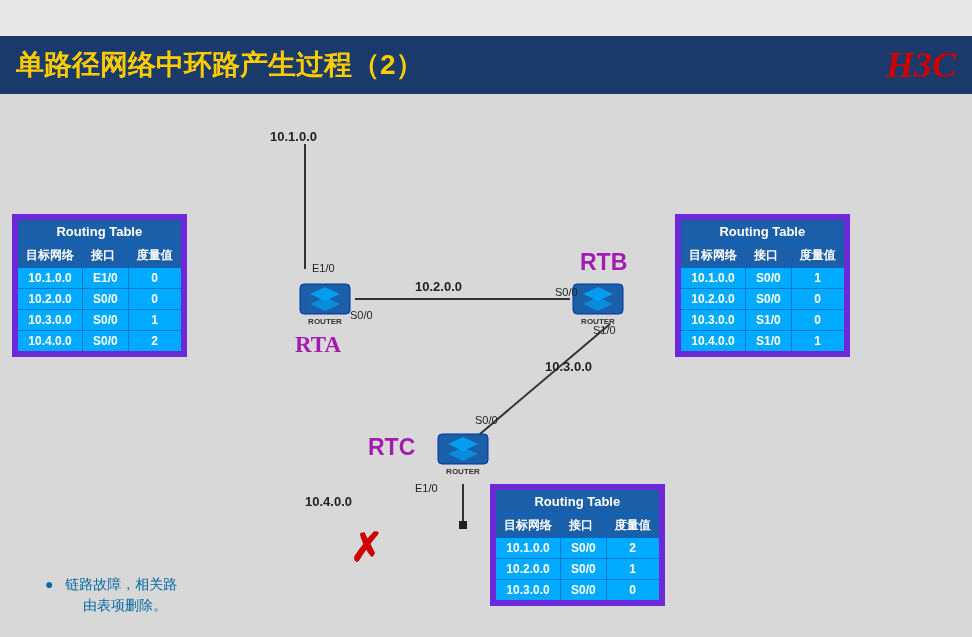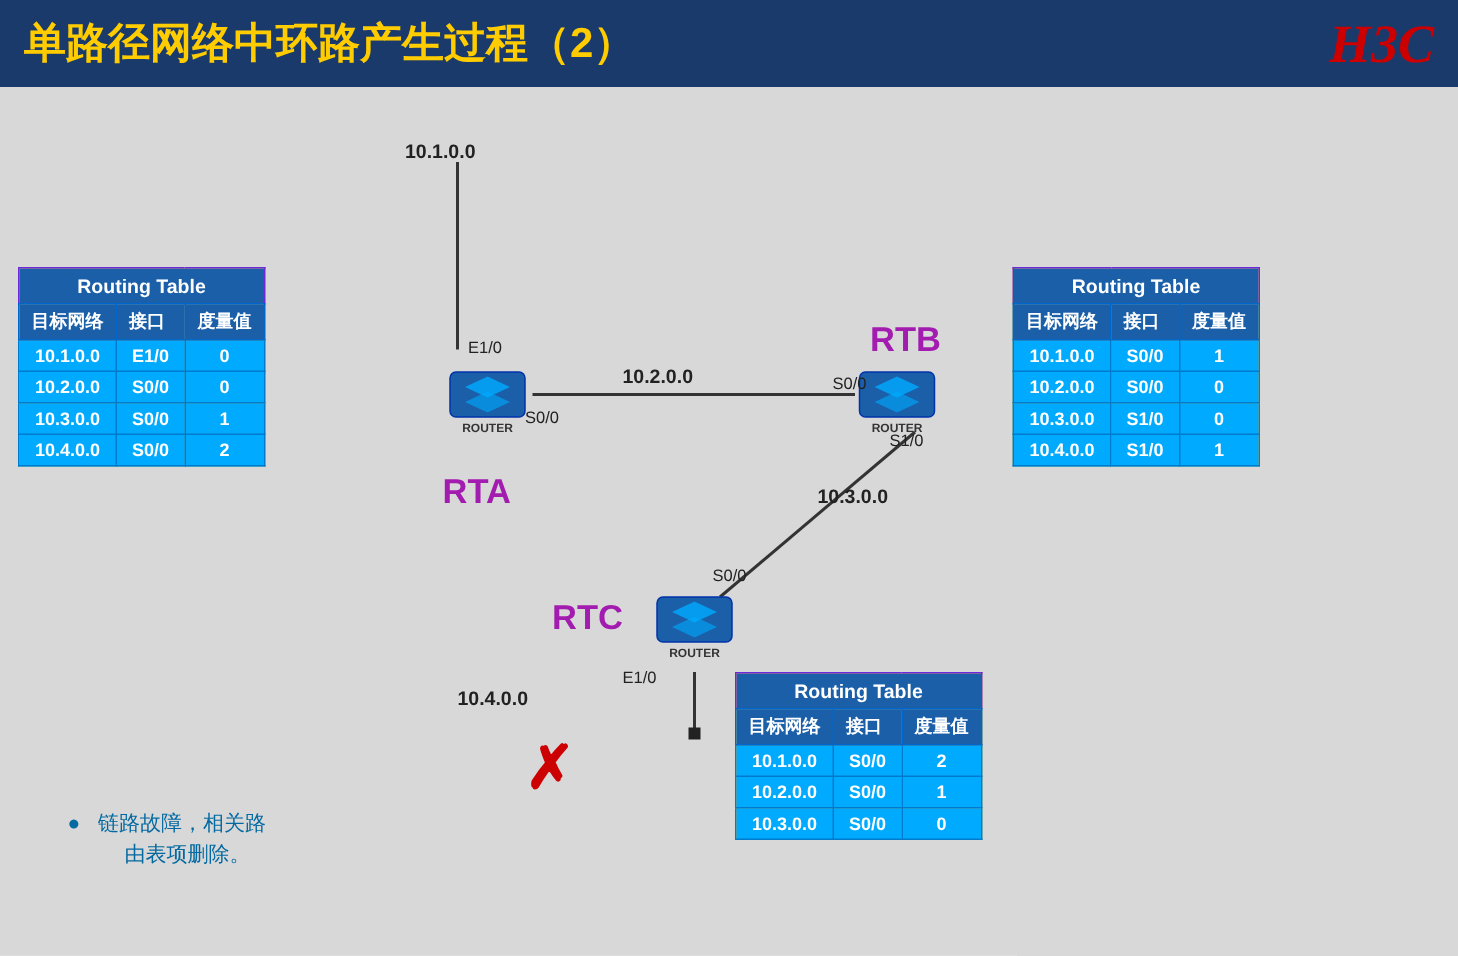--- a/index.html
+++ b/index.html
@@ -13,20 +13,21 @@
     }
 
     
     .header {
       background: #1a3a6b;
       padding: 8px 16px;
       display: flex;
       justify-content: space-between;
       align-items: center;
       height: 58px;
+      margin-top: 36px;
     }
     .header-title {
       color: #ffcc00;
       font-size: 28px;
       font-weight: bold;
     }
     .header-logo {
       color: #cc0000;
       font-size: 36px;
       font-weight: bold;
@@ -39,22 +40,22 @@
       background: #d8d8d8;
       width: 972px;
       height: 579px;
       position: relative;
     }
 
     
     .routing-table {
       position: absolute;
       border-collapse: collapse;
-      background: #fde047;
-      border: 1px solid #6d28d9;
+      background: #0ea5e9;
+      border: 6px solid #6d28d9;
       padding-left: 13px;
     }
     .routing-table .table-title {
       background: #1a5fa8;
       color: white;
       text-align: center;
       font-weight: bold;
       font-size: 13px;
       padding: 4px 8px;
     }
@@ -187,21 +188,21 @@
       <polygon points="15,35 30,28 45,35 30,42" fill="#00aaff" opacity="0.6"></polygon>
       <text x="30" y="55" text-anchor="middle" font-size="8" fill="#333" font-weight="bold">ROUTER</text>
     </svg>
   </div>
 
   <div class="net-label" style="left:270px; top:35px;">10.1.0.0</div>
   <div class="net-label" style="left:415px; top:185px;">10.2.0.0</div>
   <div class="net-label" style="left:545px; top:265px;">10.3.0.0</div>
   <div class="net-label" style="left:305px; top:400px;">10.4.0.0</div>
 
-  <div class="router-label" style="left:295px; top:256px;">RTA</div>
+  <div class="router-label" style="left:295px; top:238px;font-family:Liberation Serif, serif;">RTA</div>
   <div class="router-label" style="left:580px; top:155px;">RTB</div>
   <div class="router-label" style="left:368px; top:340px;">RTC</div>
 
   <div class="port-label" style="left:312px; top:168px;">E1/0</div>
   <div class="port-label" style="left:350px; top:215px;">S0/0</div>
   <div class="port-label" style="left:555px; top:192px;">S0/0</div>
   <div class="port-label" style="left:593px; top:230px;">S1/0</div>
   <div class="port-label" style="left:475px; top:320px;">S0/0</div>
   <div class="port-label" style="left:415px; top:388px;">E1/0</div>
 

